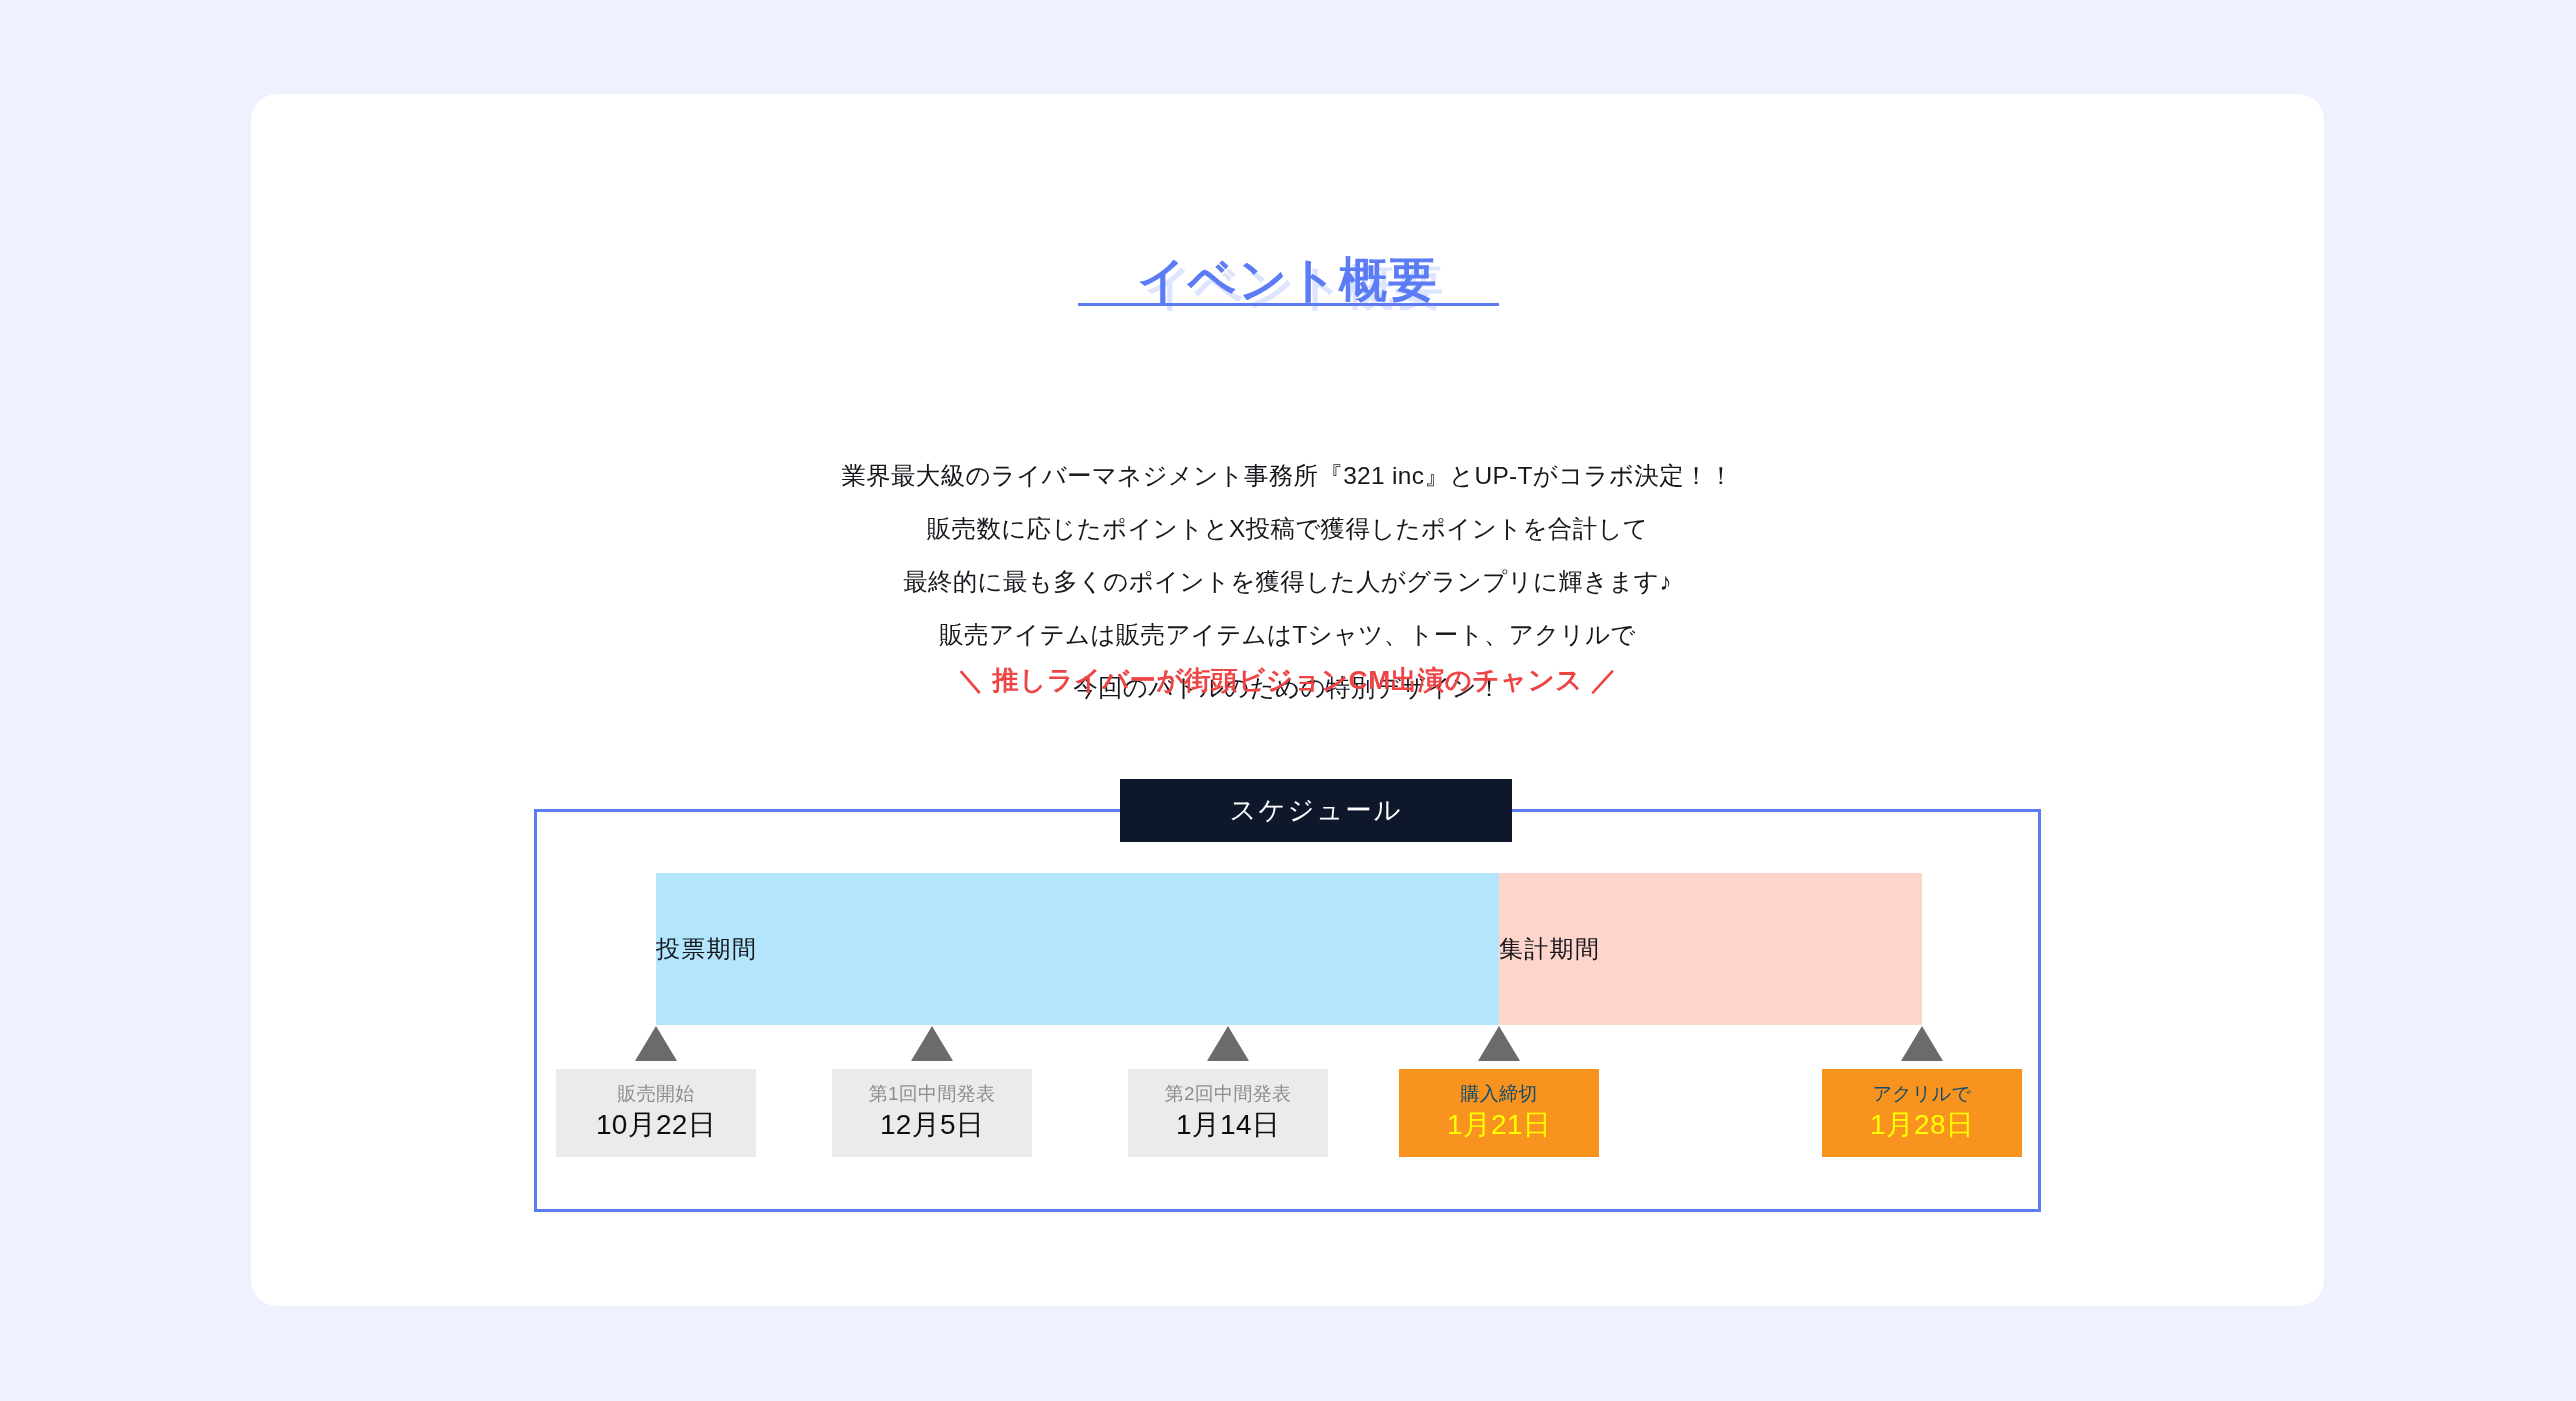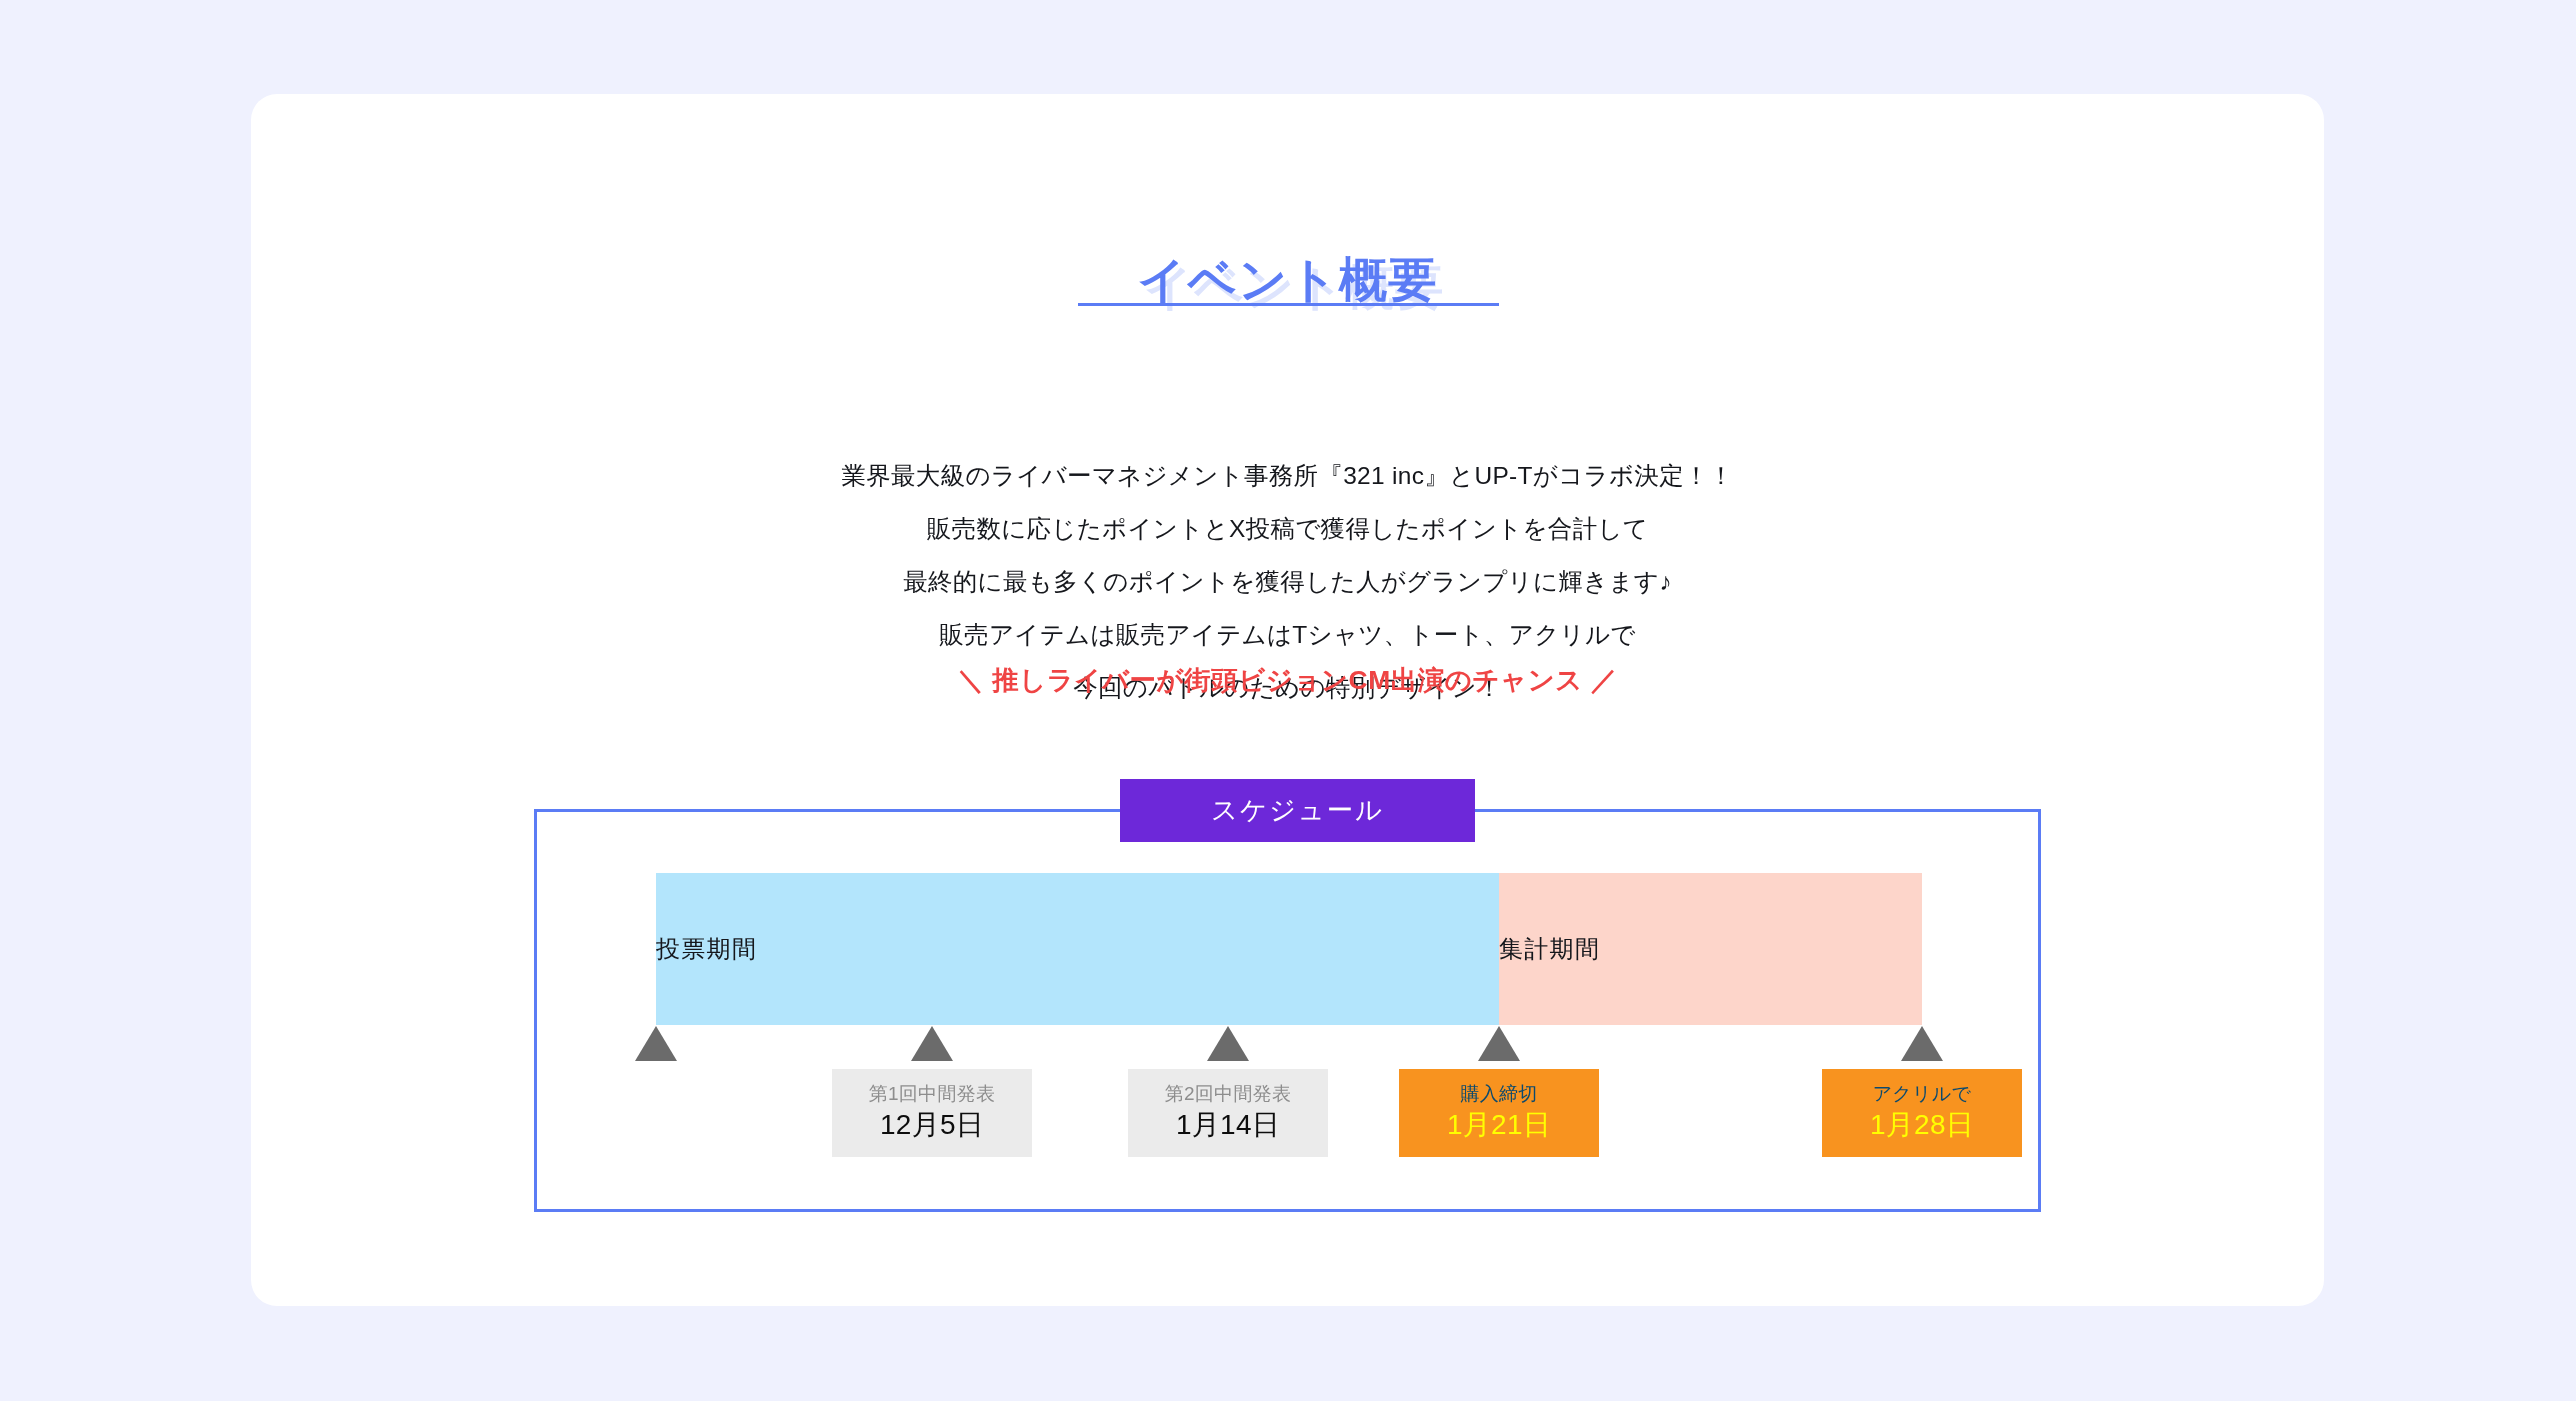--- a/index.html
+++ b/index.html
@@ -91,23 +91,23 @@
     width: 1507px;
     height: 403px;
     border: 3.1px solid #5b7cf5;
     background: #ffffff;
   }
 
   .schedule-tab {
     position: absolute;
     left: 869px;
     top: 685px;
-    width: 355px;
+    width: 392px;
     height: 63px;
-    background: #6d28d9;
+    background: #0f172a;
     color: #ffffff;
     font-size: 26.4px;
     letter-spacing: 1.9px;
     display: flex;
     align-items: center;
     justify-content: center;
     z-index: 3;
   }
 
   
@@ -219,20 +219,24 @@
     </div>
     <div class="bar bar-tally">
       <span>集計期間</span>
     </div>
   </div>
 
   <div class="milestones">
 
     <div class="milestone" style="left:405px">
       <div class="arrow"></div>
+      <div class="chip chip-gray">
+        <span class="chip-label">販売開始</span>
+        <span class="chip-date">10月22日</span>
+      </div>
     </div>
 
     <div class="milestone" style="left:681px">
       <div class="arrow"></div>
       <div class="chip chip-gray">
         <span class="chip-label">第1回中間発表</span>
         <span class="chip-date">12月5日</span>
       </div>
     </div>
 

